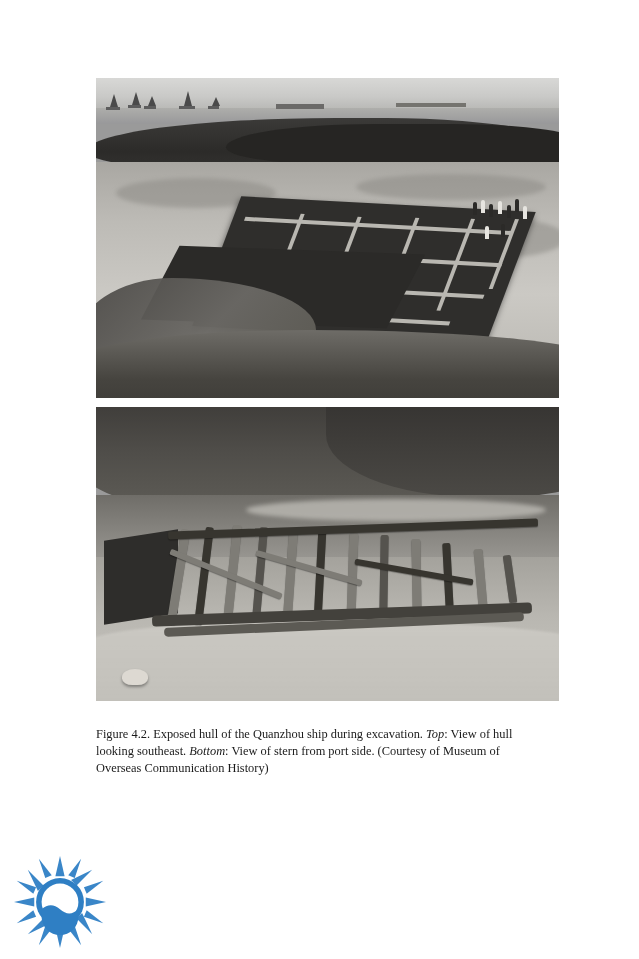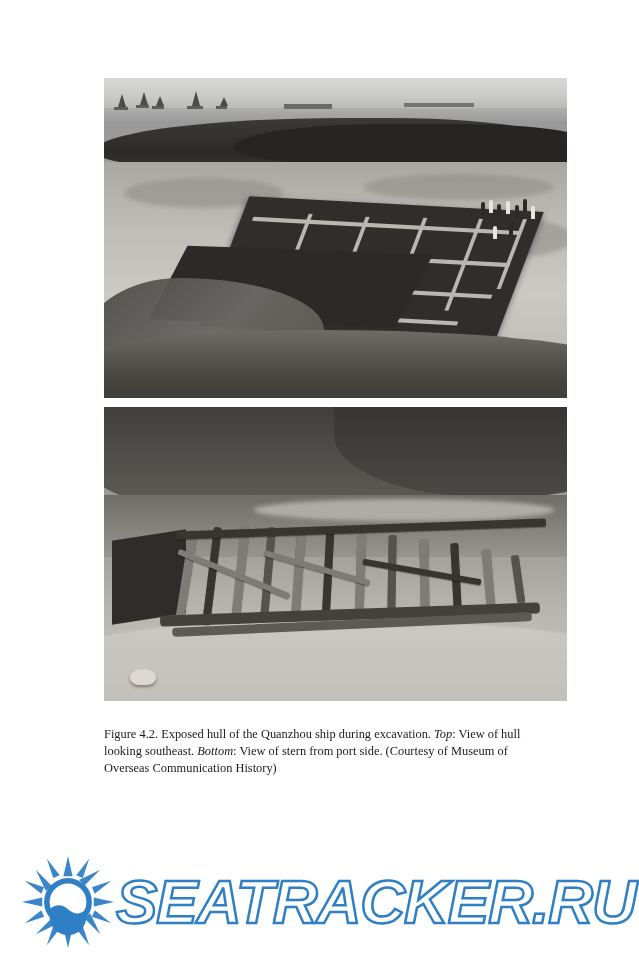--- a/index.html
+++ b/index.html
@@ -9,21 +9,21 @@
   }
   body {
     width: 639px;
     height: 959px;
     position: relative;
     font-family: "Liberation Serif", serif;
     overflow: hidden;
   }
   .page {
     position: absolute;
-    left: 12px; top: 0;
+    left: 4px; top: 0;
     width: 628px;
     height: 959px;
     background: #ffffff;
   }
 
   
   .figure-block {
     position: absolute;
     left: 92px;
     top: 78px;
@@ -402,16 +402,15 @@
           <polygon points="27,3 34,24 41,21"></polygon>
           <polygon points="97,27 76,34 79,41"></polygon>
           <polygon points="73,97 66,76 59,79"></polygon>
           <polygon points="3,73 24,66 21,59"></polygon>
         </g>
         <circle cx="50" cy="50" r="26" fill="#2f7fc4"></circle>
         <circle cx="50" cy="50" r="20" fill="#ffffff"></circle>
         <path d="M30 58 q10 -9 20 0 q10 9 20 0 v8 a20 20 0 0 1 -40 0 z" fill="#2f7fc4"></path>
       </svg>
     </div>
-    <div class="wm-text">SEATRACKER.RU</div>
   </div>
 
 </div>
 
 </body></html>

